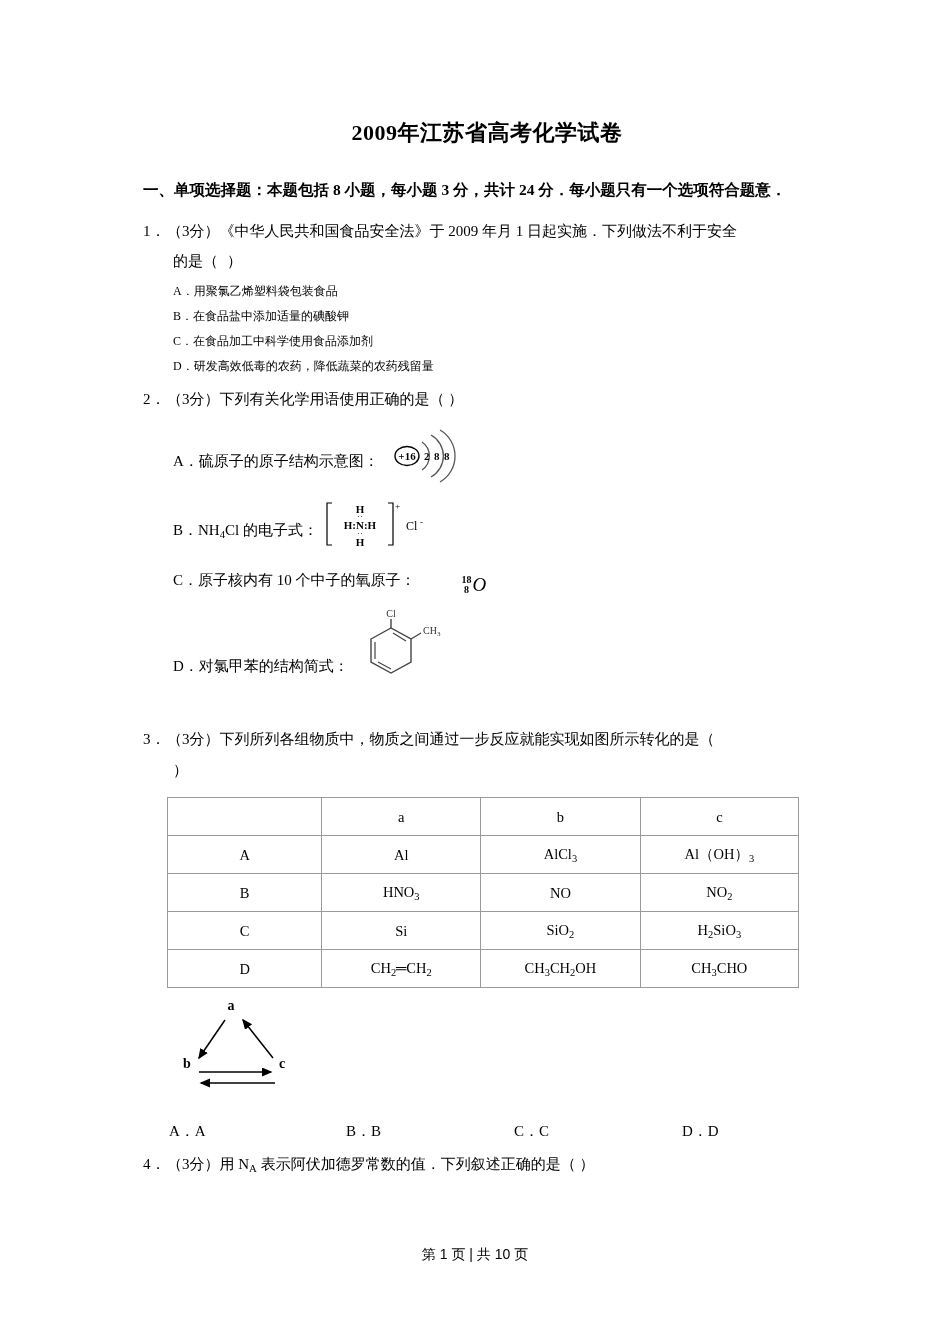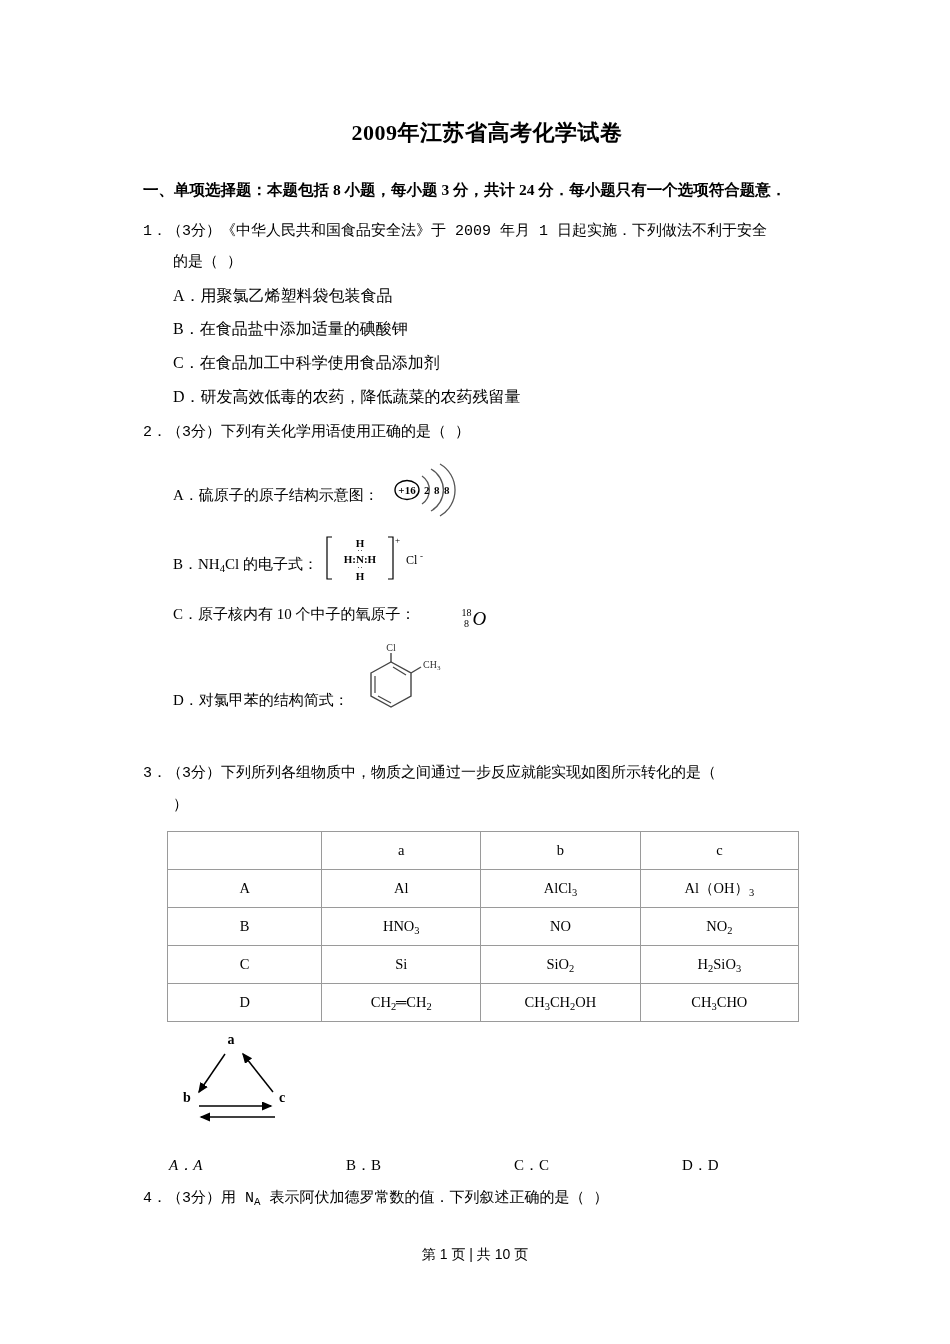--- a/index.html
+++ b/index.html
@@ -52,37 +52,36 @@
   
   .question {
     margin: 0 0 2px 0;
     font-size: 15px;
     line-height: 2.1;
   }
   .q-line {
     display: block;
     text-indent: 0;
     text-align: justify;
-    font-family: Liberation Mono, monospace;
   }
   .q-num {
     display: inline-block;
     min-width: 24px;
   }
   .q-cont {
     display: block;
     padding-left: 30px;
     text-align: justify;
     font-family: Liberation Mono, monospace;
   }
   .opt {
     display: block;
     padding-left: 30px;
     line-height: 2.1;
-    font-size: 16px;
+    font-size: 12px;
   }
   .opt-inline {
     display: flex;
     align-items: center;
     padding-left: 30px;
     font-size: 15px;
     line-height: 2.1;
     min-height: 34px;
   }
   .opt-label {
@@ -116,21 +115,21 @@
     position: relative;
     top: 4px;
     font-family: "Liberation Serif", "DejaVu Serif", serif;
   }
   .iso-nums {
     display: inline-block;
     vertical-align: middle;
     font-size: 10px;
     line-height: 1.02;
     text-align: center;
-    font-weight: normal;
+    font-weight: bold;
   }
   .iso-el {
     font-size: 19px;
     font-style: italic;
     vertical-align: middle;
     margin-left: 1px;
   }
 
   
   .benzene-wrap {
@@ -165,21 +164,21 @@
 
   
   .answers {
     display: flex;
     padding-left: 26px;
     font-size: 15px;
     line-height: 2.1;
     margin-top: 10px;
   }
   .answers span { display: inline-block; }
-  .ans-a { width: 168px; font-style: italic; }
+  .ans-a { width: 168px; }
   .ans-b { width: 168px; margin-left: 9px; }
   .ans-c { width: 168px; }
 
   
   .footer {
     position: absolute;
     left: 0;
     top: 1246px;
     width: 950px;
     text-align: center;

